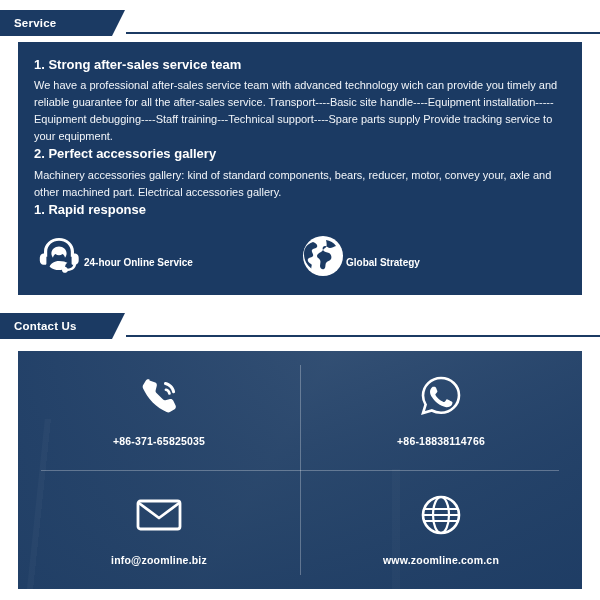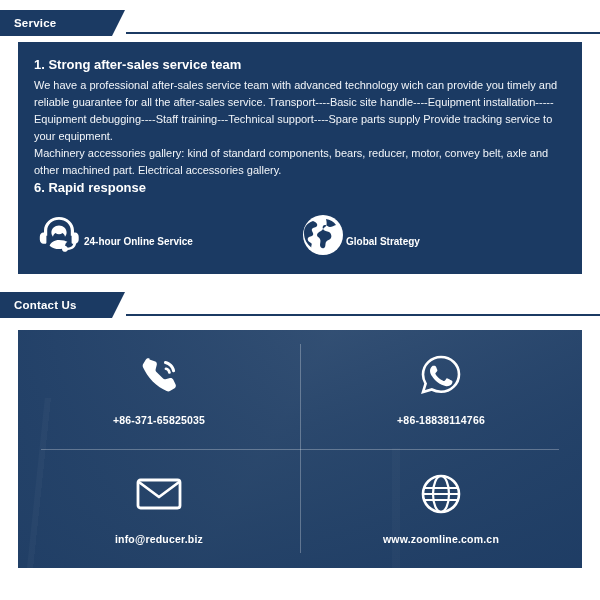--- a/index.html
+++ b/index.html
@@ -212,25 +212,26 @@
   </div>
 
   <div class="service-block">
 
     <div>
       <div class="s-title">1. Strong after-sales service team</div>
       <div class="s-text">We have a professional after-sales service team with advanced technology wich can provide you timely and reliable guarantee for all the after-sales service. Transport----Basic site handle----Equipment installation-----Equipment debugging----Staff training---Technical support----Spare parts supply Provide tracking service to your equipment.</div>
     </div>
 
     <div>
-      <div class="s-text">Machinery accessories gallery: kind of standard components, bears, reducer, motor, convey belt, axle and other machined part. Electrical accessories gallery.</div>
+      <div class="s-title">2. Perfect accessories gallery</div>
+      <div class="s-text">Machinery accessories gallery: kind of standard components, bears, reducer, motor, convey your, axle and other machined part. Electrical accessories gallery.</div>
     </div>
 
     <div>
-      <div class="s-title">6. Rapid response</div>
+      <div class="s-title">1. Rapid response</div>
     </div>
 
     <div class="icon-row">
 
       <div class="icon-cell">
         <div class="glyph">
           <svg width="50" height="44" viewBox="0 0 50 44" fill="#ffffff" aria-hidden="true">
             <path d="M25 4c-8.3 0-15 6.1-15 13.6v5.2h3.2v-5.2C13.2 11.5 18.5 6.8 25 6.8s11.8 4.7 11.8 10.8v5.2H40v-5.2C40 10.1 33.3 4 25 4z"></path>
             <path d="M9.4 19.6c-2 0-3.6 1.9-3.6 4.3v2.6c0 2.4 1.6 4.3 3.6 4.3h1.9c.6 0 1.1-.6 1.1-1.3v-8.6c0-.7-.5-1.3-1.1-1.3H9.4zM40.6 19.6h-1.9c-.6 0-1.1.6-1.1 1.3v8.6c0 .7.5 1.3 1.1 1.3h.6c-.5 2.4-2.3 3.6-5.6 3.9-.5-1-1.5-1.7-2.7-1.7-1.7 0-3 1.3-3 2.9 0 1.6 1.3 2.9 3 2.9 1.3 0 2.4-.8 2.8-1.9 5.1-.4 7.8-2.6 8.3-6.4 1.5-.5 2.6-2.1 2.6-4.1v-2.6c0-2.4-1.6-4.3-3.6-4.3z"></path>
             <path d="M25 12.5c-4.2 0-7.6 3.1-7.6 6.9 0 1.6.6 3.1 1.6 4.3.3-1.5 1.2-2.8 2.5-3.6 1 .8 2.2 1.2 3.5 1.2s2.5-.4 3.5-1.2c1.3.8 2.2 2.1 2.5 3.6 1-1.2 1.6-2.7 1.6-4.3 0-3.8-3.4-6.9-7.6-6.9z"></path>
@@ -291,21 +292,21 @@
         <div class="c-text">+86-18838114766</div>
       </div>
 
       <div class="c-cell">
         <div class="c-glyph">
           <svg width="46" height="34" viewBox="0 0 46 34" aria-hidden="true">
             <rect x="2" y="3" width="42" height="28" rx="2.5" fill="none" stroke="#ffffff" stroke-width="2.8"></rect>
             <path d="M3.5 5.5 23 20 42.5 5.5" fill="none" stroke="#ffffff" stroke-width="2.8" stroke-linecap="round" stroke-linejoin="round"></path>
           </svg>
         </div>
-        <div class="c-text">info@reducer.biz</div>
+        <div class="c-text">info@zoomline.biz</div>
       </div>
 
       <div class="c-cell">
         <div class="c-glyph">
           <svg width="42" height="42" viewBox="0 0 42 42" aria-hidden="true">
             <circle cx="21" cy="21" r="18" fill="none" stroke="#ffffff" stroke-width="2.6"></circle>
             <ellipse cx="21" cy="21" rx="8" ry="18" fill="none" stroke="#ffffff" stroke-width="2.2"></ellipse>
             <path d="M3.6 15h34.8M3.6 27h34.8M3 21h36" fill="none" stroke="#ffffff" stroke-width="2.2"></path>
           </svg>
         </div>

